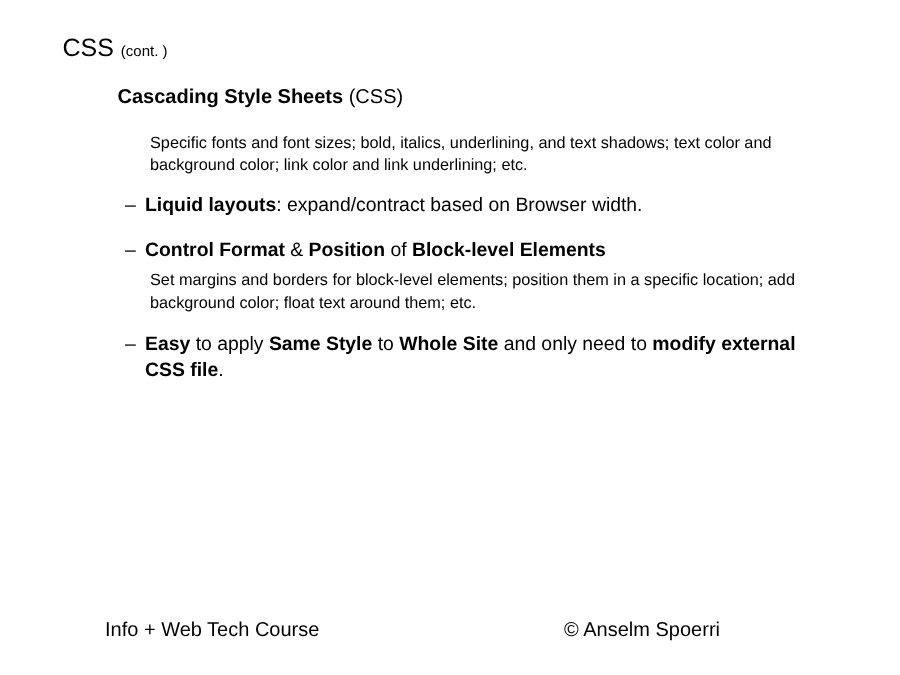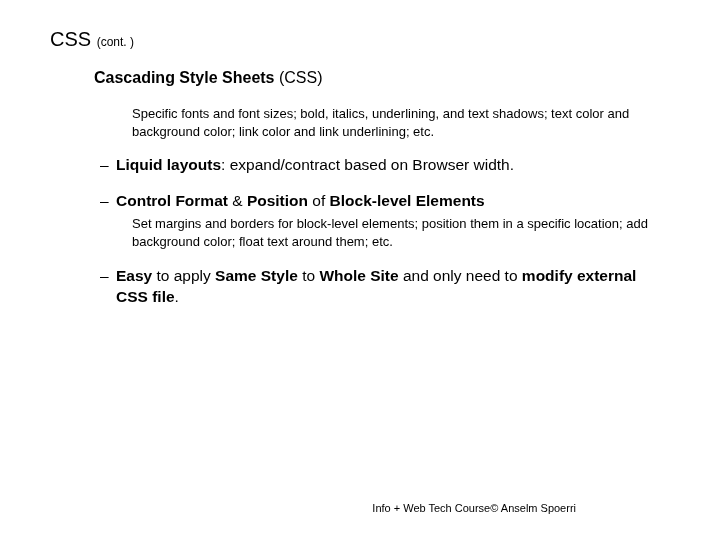--- a/index.html
+++ b/index.html
@@ -46,33 +46,33 @@
   .bullet-head::before {
     content: "–";
     position: absolute;
     left: 0;
     top: 0;
   }
   .b { font-weight: 700; }
   .bullet-desc {
     font-size: 13px;
     line-height: 1.35;
-    margin-left: 32px;
+    margin-left: 20px;
     margin-top: 4px;
     padding-right: 20px;
   }
   .footer {
     position: absolute;
     bottom: 26px;
     left: 0;
     width: 632px;
     padding: 0 56px 0 84px;
-    font-size: 11px;
+    font-size: 16px;
     display: flex;
-    justify-content: flex-end;
+    justify-content: space-between;
   }
 </style>
 </head>
 <body>
 
 <div class="slide-title">
   <span>CSS</span>
   <span class="cont">(cont. )</span>
 </div>
 

